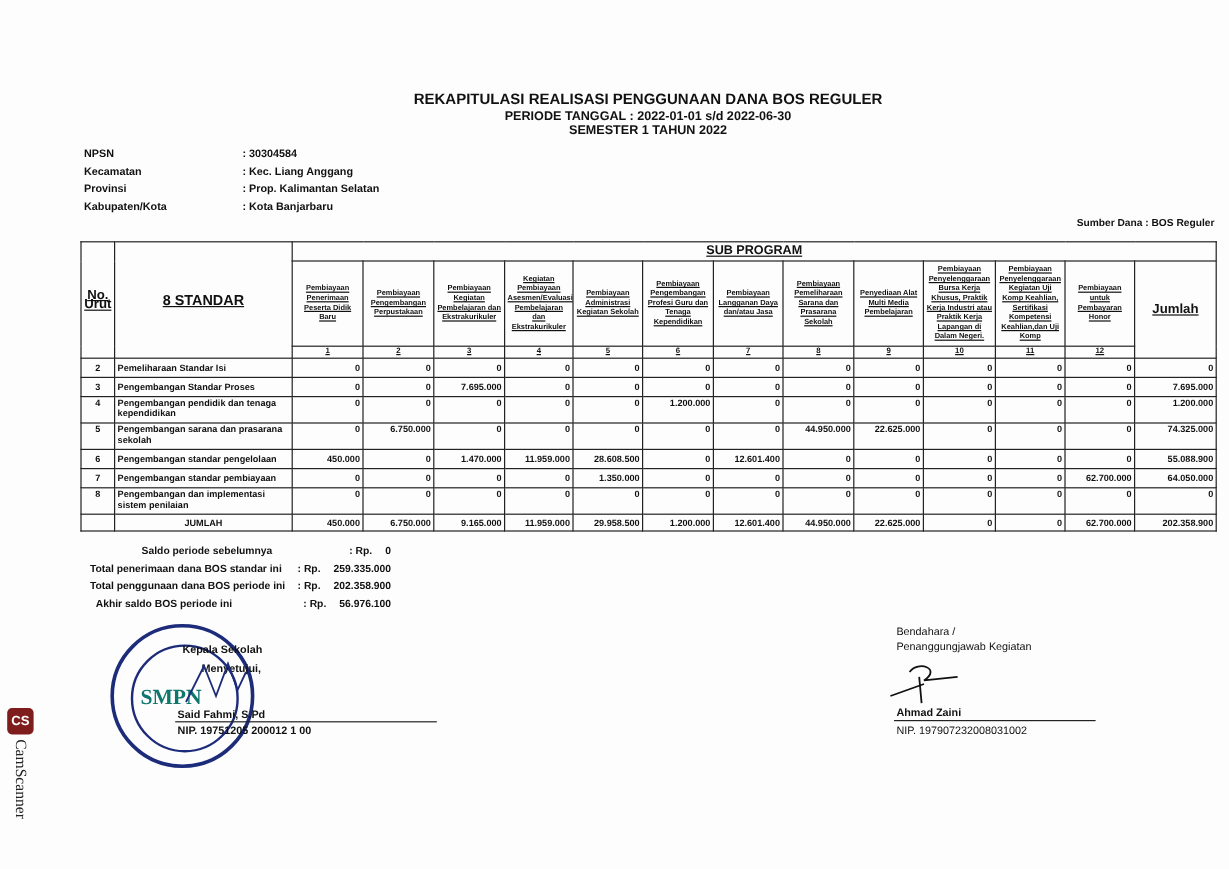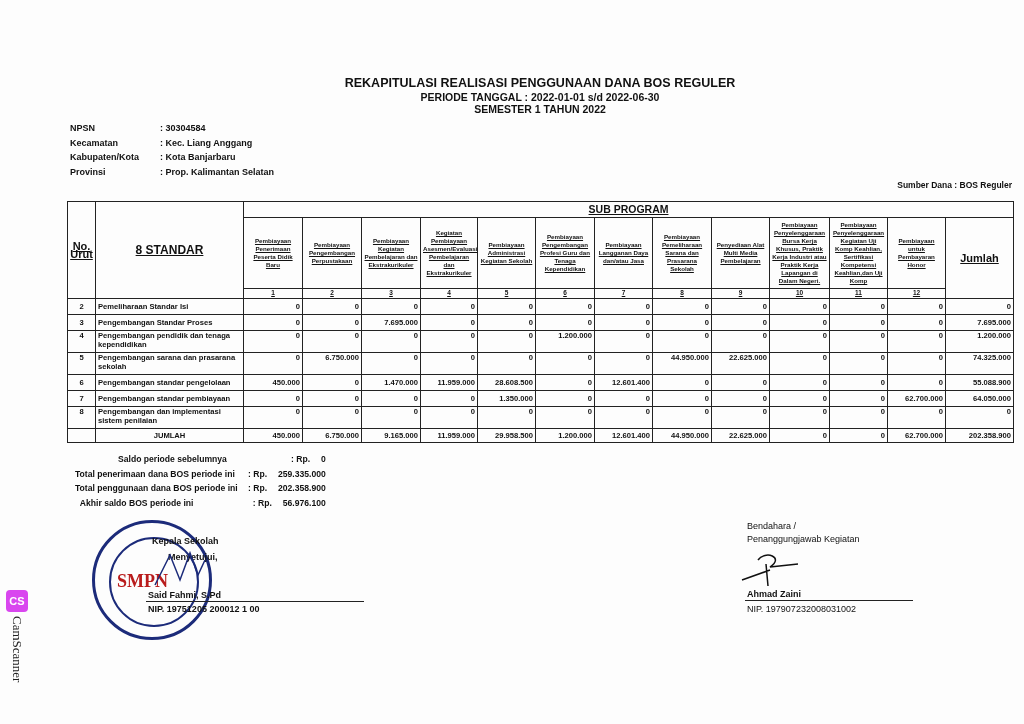--- a/index.html
+++ b/index.html
@@ -4,21 +4,21 @@
 <style>
   html, body { margin:0; padding:0; }
   body { width:1024px; height:724px; background:#fdfdfd; position:relative; overflow:hidden;
          font-family:"Liberation Sans", sans-serif; color:#111; }
   .abs { position:absolute; }
   .title { left:0; width:1080px; text-align:center; font-weight:bold; }
   #t1 { top:76px; font-size:12.5px; }
   #t2 { top:91px; font-size:10.5px; }
   #t3 { top:103px; font-size:10.5px; }
   .info { left:70px; font-size:9px; font-weight:bold; line-height:14.6px; }
-  .info .row { display:flex; }
+  .info .row { display:flex;gap:42px; }
   .info .lbl { width:90px; }
   #source { top:180px; right:12px; font-size:8.5px; font-weight:bold; }
   table.main { position:absolute; left:67px; top:201px; border-collapse:collapse; width:946px;
                table-layout:fixed; }
   table.main td, table.main th { border:1px solid #222; font-size:7.6px; padding:0 2px; }
   table.main th { font-weight:bold; text-align:center; line-height:8.3px;text-decoration:underline; }
   .hdr-no { font-size:11px !important; }
   .hdr-std { font-size:12px !important; }
   .hdr-sub { font-size:10.5px !important; height:15px; }
   .hdr-col { height:70px; font-size:6.2px !important; line-height:8px !important; }
@@ -34,23 +34,23 @@
   .summary .row { display:flex;justify-content:flex-end; }
   .summary .lbl { width:173px; }
   .summary .sep { width:30px; }
   .sign { font-size:9px; font-weight:bold; }
   .line { position:absolute; height:1px; background:#222; }
   .stamp { left:92px; top:520px; width:120px; height:120px; border:3px solid #1c2b7a; border-radius:50%;
            box-sizing:border-box; }
   .stamp-inner { position:absolute; left:14px; top:14px; width:86px; height:86px;
                  border:2px solid #1c2b7a; border-radius:50%; }
   .stamp-text { position:absolute; left:22px; top:48px; font-family:"Liberation Serif", serif;
-                font-weight:bold; font-size:18px; color:#b91c1c; }
+                font-weight:bold; font-size:18px; color:#0f766e; }
   .camscanner { left:6px; top:590px; width:24px; }
-  .cs-logo { width:22px; height:22px; background:#d946ef; border-radius:4px; color:#fff;
+  .cs-logo { width:22px; height:22px; background:#7f1d1d; border-radius:4px; color:#fff;
              font-weight:bold; font-size:11px; display:flex; align-items:center; justify-content:center; }
   .cs-text { writing-mode:vertical-rl; font-family:"Liberation Serif", serif; font-size:13px;
              margin-top:4px; margin-left:3px; color:#222; }
 </style>
 </head>
 <body>
 
 <div class="abs title" id="t1">REKAPITULASI REALISASI PENGGUNAAN DANA BOS REGULER</div>
 <div class="abs title" id="t2">PERIODE TANGGAL : 2022-01-01 s/d 2022-06-30</div>
 <div class="abs title" id="t3">SEMESTER 1 TAHUN 2022</div>
@@ -58,26 +58,26 @@
 <div class="abs info" style="top:121px;" id="info">
     <div class="row">
       <span class="lbl">NPSN</span>
                    <span>: 30304584</span>
     </div>
     <div class="row">
       <span class="lbl">Kecamatan</span>
                    <span>: Kec. Liang Anggang</span>
     </div>
     <div class="row">
+      <span class="lbl">Provinsi</span>
+                   <span>: Prop. Kalimantan Selatan</span>
+    </div>
+    <div class="row">
       <span class="lbl">Kabupaten/Kota</span>
                    <span>: Kota Banjarbaru</span>
-    </div>
-    <div class="row">
-      <span class="lbl">Provinsi</span>
-                   <span>: Prop. Kalimantan Selatan</span>
     </div>
   </div>
 
 <div class="abs" id="source">Sumber Dana : BOS Reguler</div>
 
 <table class="main">
   <colgroup>
     <col style="width:28px">
       <col style="width:148px">
     <col style="width:59px">
@@ -270,21 +270,21 @@
     </tbody>
 </table>
 
 <div class="abs summary" id="summary">
     <div class="row">
       <span class="lbl">Saldo periode sebelumnya</span>
                    <span class="sep">: Rp.</span>
                    <span>0</span>
     </div>
     <div class="row">
-      <span class="lbl">Total penerimaan dana BOS periode ini</span>
+      <span class="lbl">Total penerimaan dana BOS standar ini</span>
                    <span class="sep">: Rp.</span>
                    <span>259.335.000</span>
     </div>
     <div class="row">
       <span class="lbl">Total penggunaan dana BOS periode ini</span>
                    <span class="sep">: Rp.</span>
                    <span>202.358.900</span>
     </div>
     <div class="row">
       <span class="lbl">Akhir saldo BOS periode ini</span>

